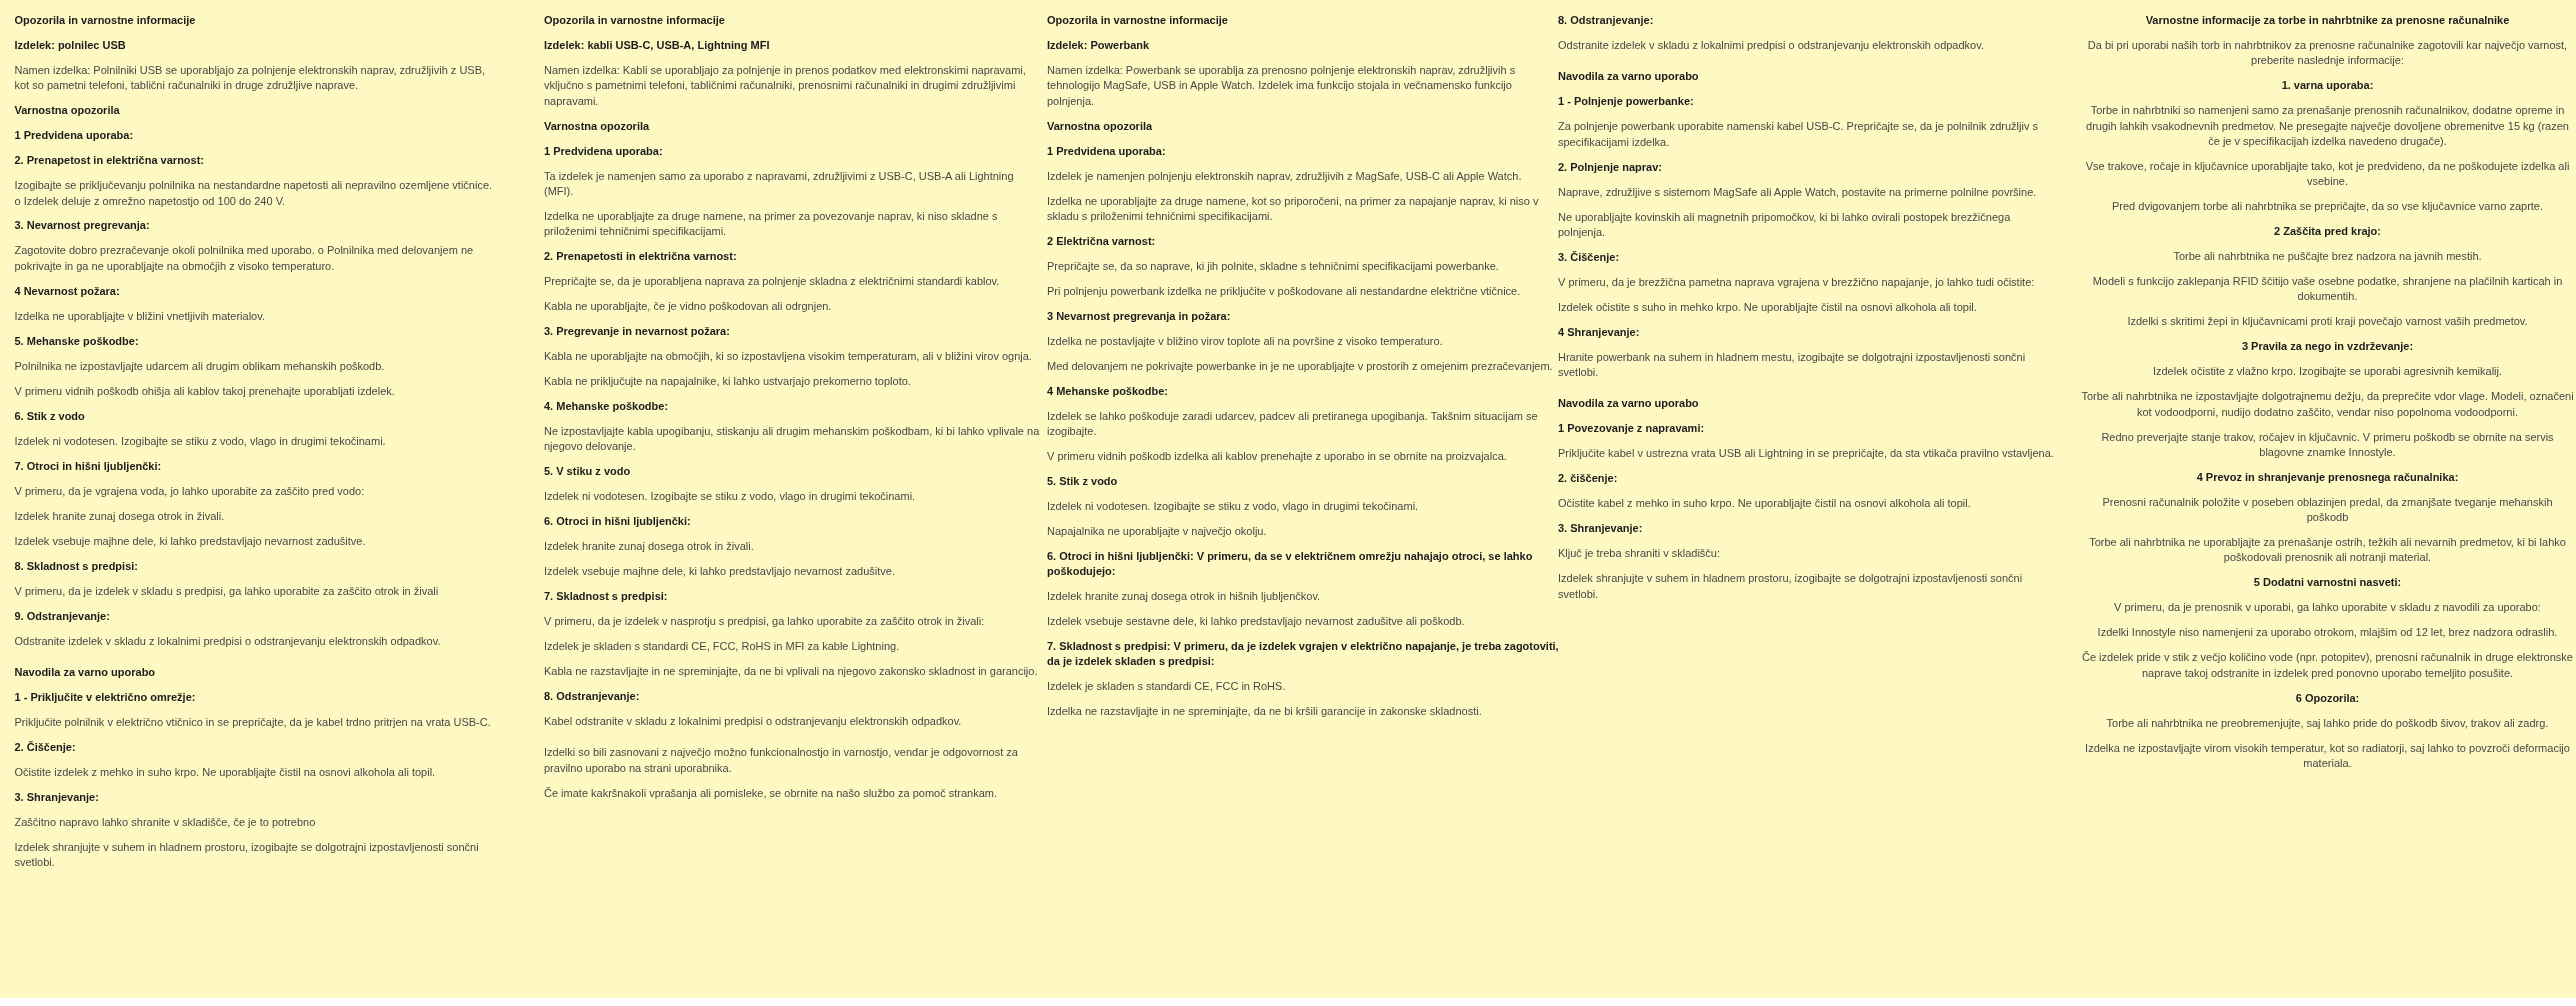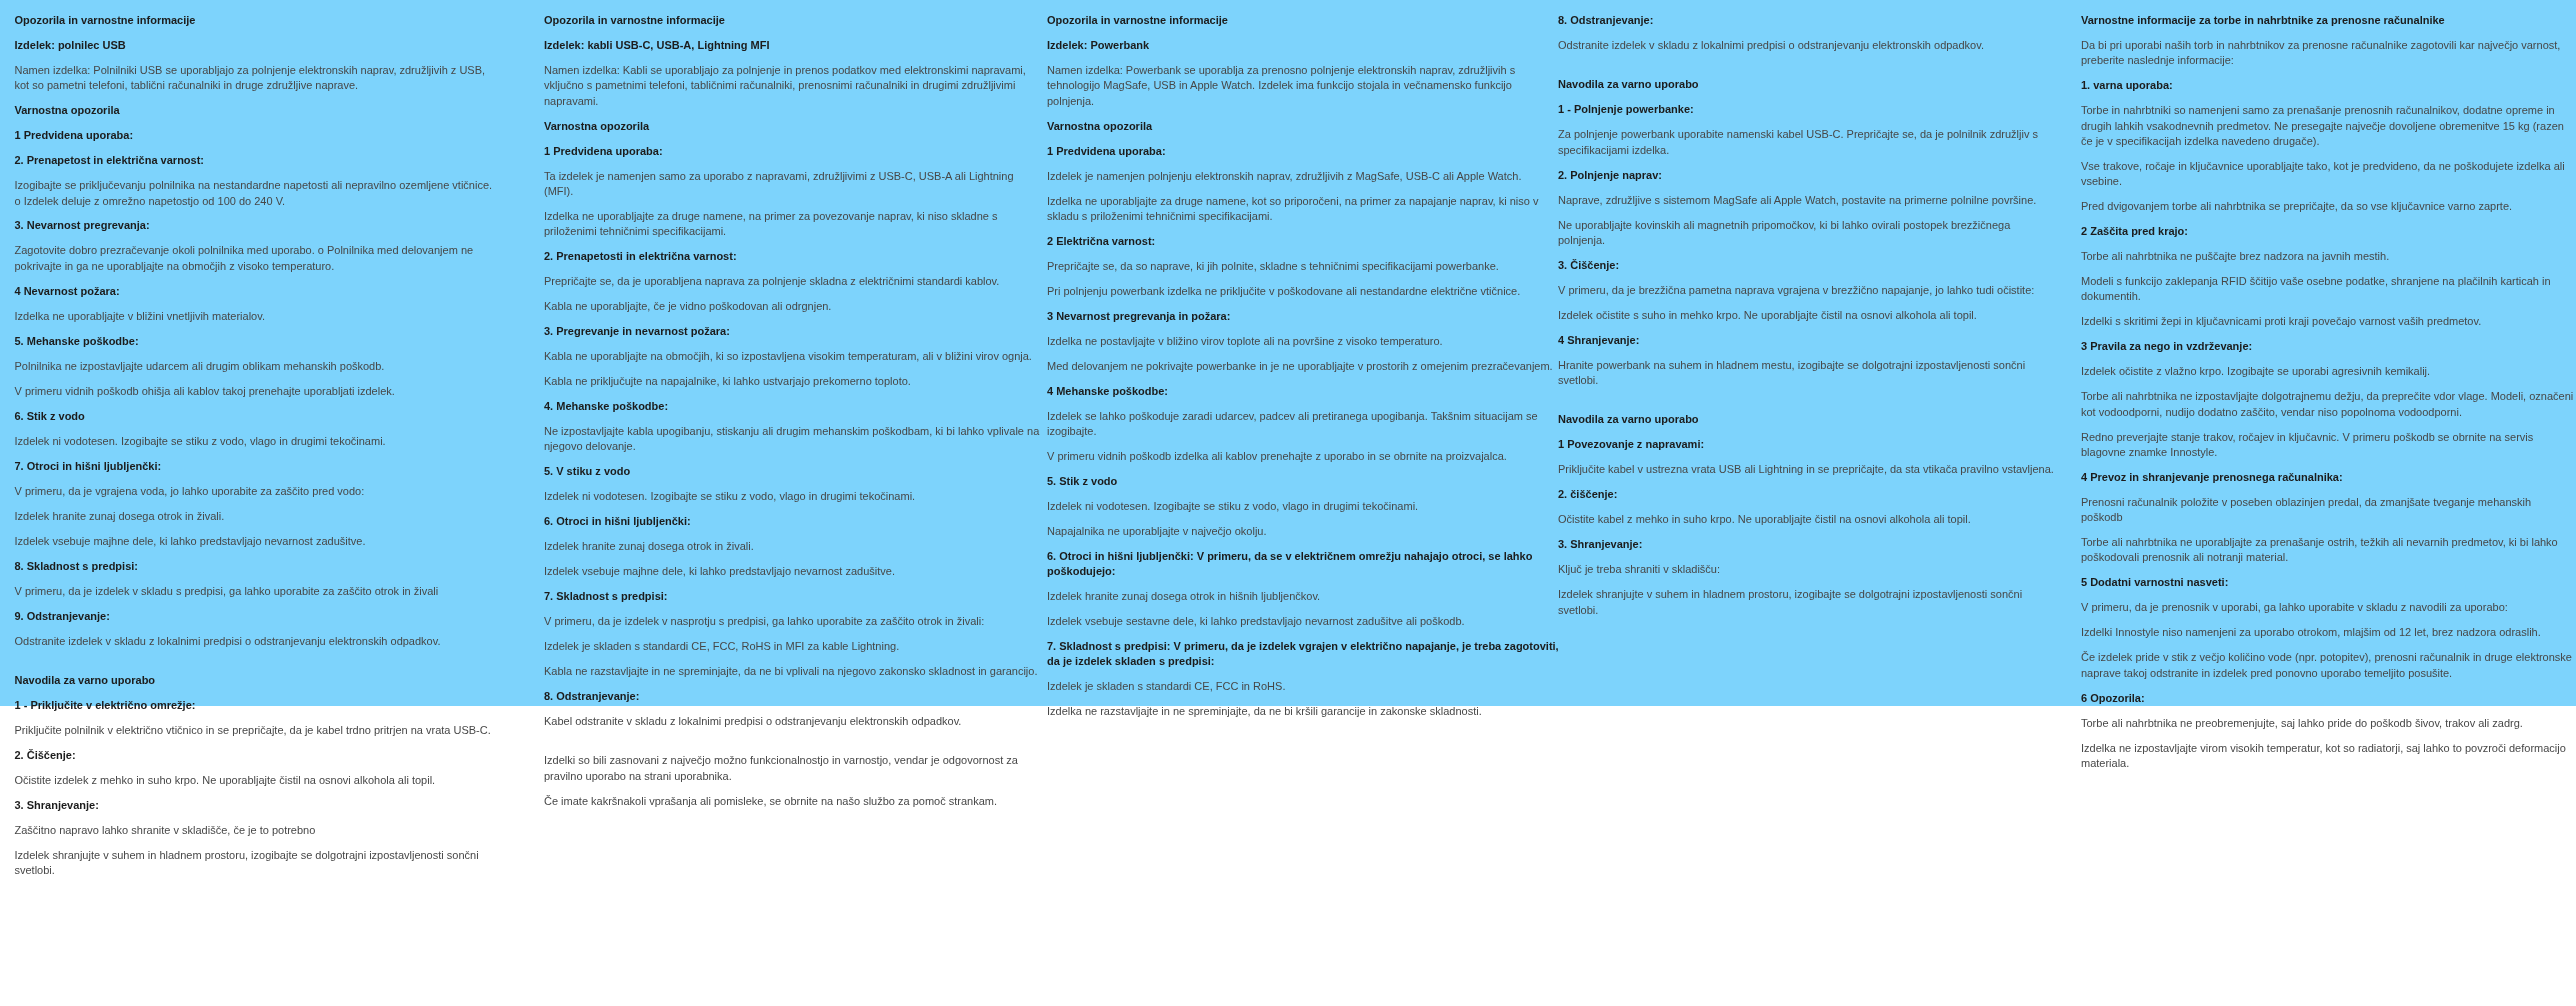--- a/index.html
+++ b/index.html
@@ -3,42 +3,42 @@
 <meta charset="utf-8">
 <style>
   html, body {
     margin: 0; padding: 0;
     background: #ffffff;
     width: 2576px; height: 1006px;
     overflow: hidden;
   }
   .page {
     position: relative;
-    width: 2576px; height: 706px;
+    width: 2576px; height: 998px;
     font-family: "Liberation Sans", sans-serif;
-    background: #7dd3fc;
+    background: #fef9c3;
   }
   .col { position: absolute; top: 13px; width: 499px; }
   .col:nth-child(1) { left: 14.5px;   width: 485px; }
   .col:nth-child(2) { left: 544px;  width: 497px; }
   .col:nth-child(3) { left: 1047px; width: 515px; }
   .col:nth-child(4) { left: 1558px; width: 502px; }
-  .col:nth-child(5) { left: 2081px; width: 493px; }
+  .col:nth-child(5) { left: 2081px; width: 493px; text-align: center; }
   .block {
     margin: 0 0 9.7px 0;
     font-size: 11px;
     line-height: 15.3px;
     color: #474747;
     word-wrap: break-word;
   }
   .title, .heading {
     font-weight: 700;
     color: #1c1c1c;
   }
-  .gap { margin-top: 24px; }
+  .gap { margin-top: 16px; }
 </style>
 </head>
 <body>
 
 <main class="page">
   <section class="col">
       <p class="block title">Opozorila in varnostne informacije</p>
       <p class="block heading">Izdelek: polnilec USB</p>
       <p class="block para">Namen izdelka: Polnilniki USB se uporabljajo za polnjenje elektronskih naprav, združljivih z USB, kot so pametni telefoni, tablični računalniki in druge združljive naprave.</p>
       <p class="block heading">Varnostna opozorila</p>

